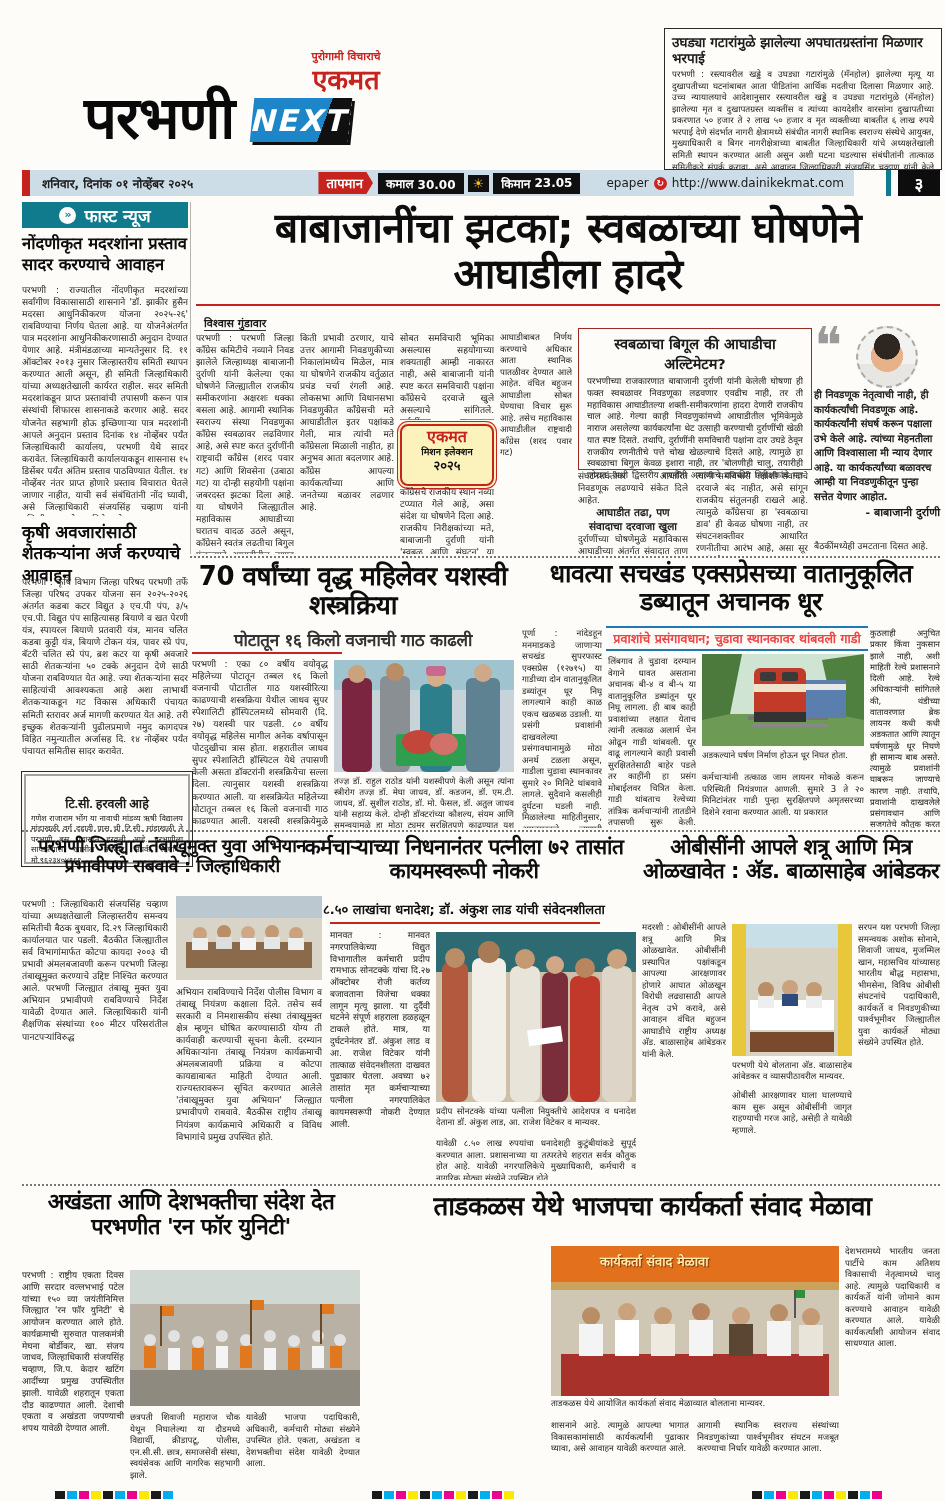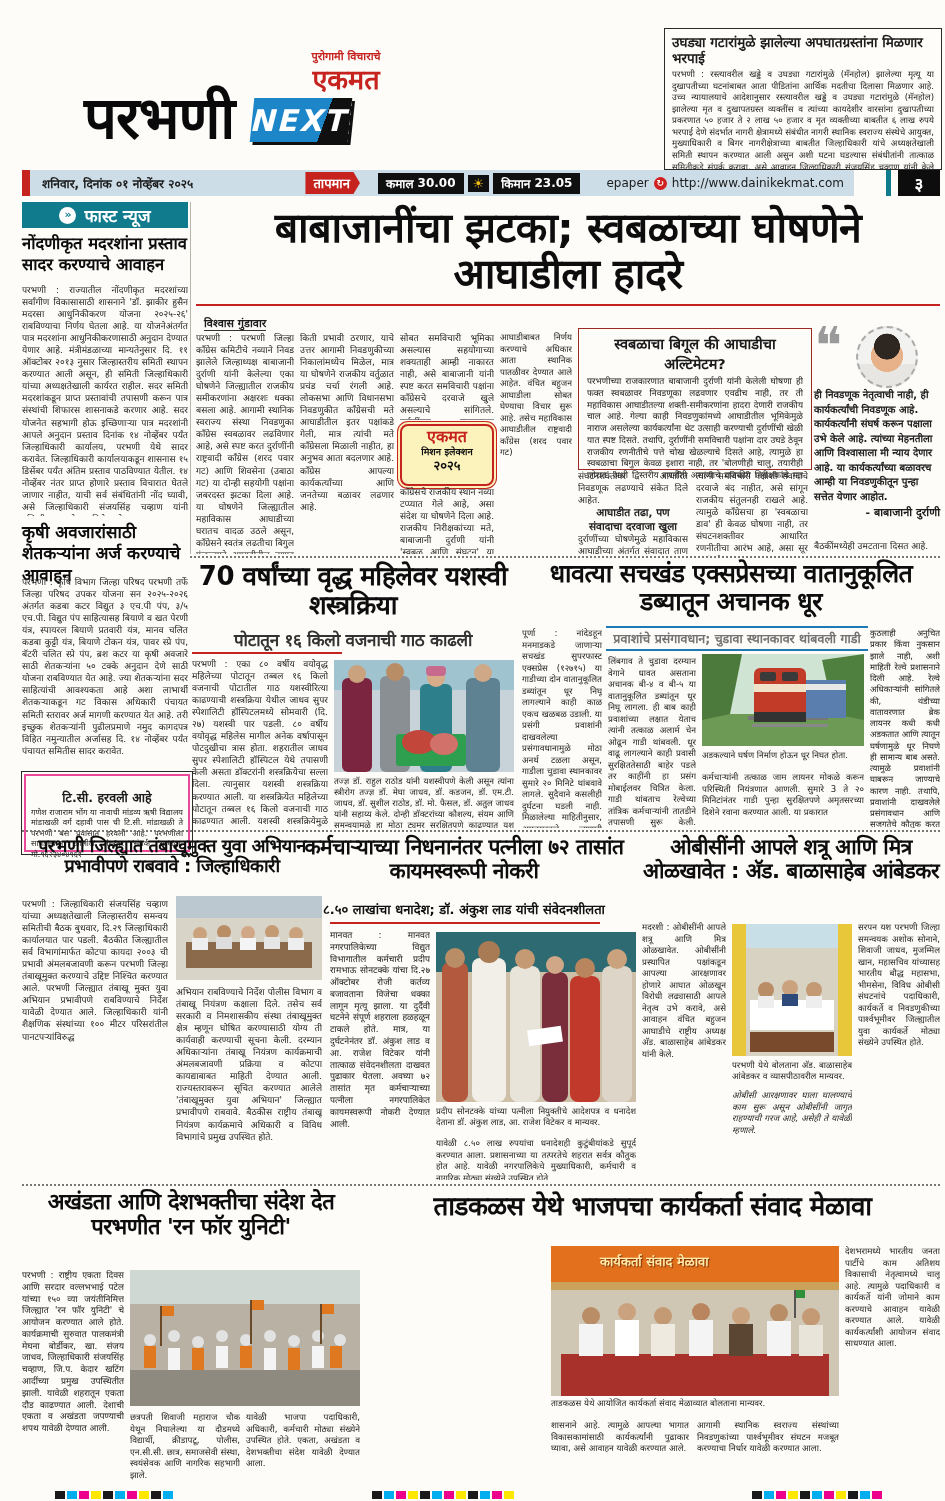--- a/index.html
+++ b/index.html
@@ -25,21 +25,21 @@
   .red-accent{width:8px;height:100%;background:#c6231f;}
   .tempchip{background:#c6231f;color:#fff;padding:2px 10px 2px 8px;font-weight:900;font-size:13px;clip-path:polygon(0 0,88% 0,100% 50%,88% 100%,0 100%);}
   .blackchip{background:#101010;color:#fff;padding:2px 8px;font-weight:900;font-size:12px;display:flex;align-items:center;gap:4px;}
   .sunchip{background:#101010;color:#f3c019;padding:1px 5px;font-size:13px;}
   .pagenum{background:#0d0d0d;color:#fff;font-size:17px;font-weight:900;display:flex;align-items:center;justify-content:center;}
   .epaper-icn{display:inline-block;width:13px;height:13px;border-radius:50%;background:#d02020;color:#fff;font-size:9px;line-height:13px;text-align:center;font-weight:900;}
   
   .fnbar{background:#0f7b8d;color:#fff;display:flex;align-items:center;justify-content:center;gap:8px;font-size:17px;font-weight:900;}
   .fn-icn{width:17px;height:17px;border-radius:50%;background:#fff;color:#0f7b8d;font-size:11px;line-height:16px;text-align:center;font-weight:900;}
   .fn-h{font-size:16.5px;font-weight:900;line-height:1.25;color:#0d0d0d;}
-  .tcbox{border:2px solid #ec4899;outline:1px solid #2b2b2b;outline-offset:2px;padding:13px 5px;}
+  .tcbox{border:2px solid #a3a3a3;outline:1px solid #2b2b2b;outline-offset:2px;padding:19px 5px;font-family:Liberation Serif, serif;}
   .tcbox h3{margin:0;font-size:12.5px;text-align:center;font-weight:900;}
   .tcbox p{margin:2px 0 0 0;font-size:8px;line-height:1.3;text-align:justify;}
   
   .lead-h{font-size:41px;}
   .lead-sub{font-size:24px;font-weight:900;color:#7d7d7d;text-align:center;line-height:1.1;letter-spacing:-0.5px;}
   .byline{font-size:11px;font-weight:900;border-bottom:1px solid #333;display:inline-block;}
   .badge{background:#fcf3bc;border:2px solid #c6231f;border-radius:8px;box-shadow:0 0 0 2px #fcf3bc,0 0 0 3px #c6231f;text-align:center;padding:3px 2px;}
   .badge .b1{color:#c6231f;font-size:16px;font-weight:900;line-height:1;}
   .badge .b2{color:#111;font-size:9.5px;font-weight:900;line-height:1.5;}
   .badge .b3{color:#111;font-size:13px;font-weight:900;line-height:1;}
@@ -53,21 +53,21 @@
      linear-gradient(#f2f2f0 0 62%, #e8e6e2 62%);}
   .quote-txt{font-size:10px;font-weight:700;line-height:1.45;color:#222;}
   .quote-auth{font-size:11px;font-weight:900;text-align:right;}
   
   .h27{font-size:26px;}
   .h21{font-size:20px;}
   .h25{font-size:25px;}
   .h17{font-size:17px;}
   .sub17{font-size:17px;font-weight:900;text-align:center;color:#333;letter-spacing:-0.3px;}
   .sub13{font-size:13px;font-weight:900;text-align:center;color:#111;}
-  .bluebanner{font-size:12.5px;font-weight:900;text-align:center;color:#737373;border-top:2px solid #1e7ab5;border-bottom:2.5px solid #1e7ab5;padding:2px 0;}
+  .bluebanner{font-size:12.5px;font-weight:900;text-align:center;color:#ef4444;border-top:2px solid #1e7ab5;border-bottom:2.5px solid #1e7ab5;padding:2px 0;}
   .caption{font-size:8.5px;line-height:1.3;text-align:justify;color:#222;overflow:hidden;}
   .photo{overflow:hidden;background:#ddd;}
   .photo svg{display:block;width:100%;height:100%;}
   .banner-overlay{position:absolute;color:#ffe9a8;font-weight:900;font-size:13px;text-shadow:1px 1px 1px #7a2d00;white-space:nowrap;}
   .sq{display:inline-block;width:10px;height:8px;margin-right:2px;vertical-align:top;}
 </style>
 </head>
 <body>
 
 <div id="page">
@@ -81,21 +81,21 @@
 
   <div class="abs trbox" style="left:664px;top:28px;width:262px;height:130px;">
     <h2>उघड्या गटारांमुळे झालेल्या अपघातग्रस्तांना मिळणार भरपाई</h2>
     <div class="body-txt" style="font-size:8.6px;height:100px;">परभणी : रस्त्यावरील खड्डे व उघड्या गटारांमुळे (मॅनहोल) झालेल्या मृत्यू या दुखापतीच्या घटनांबाबत आता पीडितांना आर्थिक मदतीचा दिलासा मिळणार आहे. उच्च न्यायालयाचे आदेशानुसार रस्त्यावरील खड्डे व उघड्या गटारांमुळे (मॅनहोल) झालेल्या मृत व दुखापतग्रस्त व्यक्तींस व त्यांच्या कायदेशीर वारसांना दुखापतीच्या प्रकरणात ५० हजार ते २ लाख ५० हजार व मृत व्यक्तीच्या बाबतीत ६ लाख रुपये भरपाई देणे संदर्भात नागरी क्षेत्रामध्ये संबंधीत नागरी स्थानिक स्वराज्य संस्थेचे आयुक्त, मुख्याधिकारी व बिगर नागरीक्षेत्राच्या बाबतीत जिल्हाधिकारी यांचे अध्यक्षतेखाली समिती स्थापन करण्यात आली असुन अशी घटना घडल्यास संबंधीतांनी तात्काळ समितीकडे संपर्क करावा, असे आवाहन जिल्हाधिकारी संजयसिंह चव्हाण यांनी केले आहे.</div>
   </div>
 
   <div class="abs datebar" style="left:22px;top:170px;width:832px;height:26px;">
     <div class="red-accent"></div>
     <div style="padding-left:12px;flex:1;">शनिवार, दिनांक ०१ नोव्हेंबर २०२५</div>
     <div class="tempchip">तापमान</div>
-    <div class="blackchip" style="margin-left:18px;">
+    <div class="blackchip" style="margin-left:5px;align-items:flex-end;">
       <span>कमाल</span>
       <span>30.00</span>
     </div>
     <div class="sunchip" style="margin-left:4px;">☀</div>
     <div class="blackchip" style="margin-left:4px;">
       <span>किमान</span>
       <span>23.05</span>
     </div>
     <div style="margin-left:26px;margin-right:10px;display:flex;align-items:center;gap:5px;font-weight:400;">
       <span>epaper</span>
@@ -269,21 +269,21 @@
       <circle cx="34" cy="66" r="8" fill="#b98d66"></circle>
         <circle cx="58" cy="64" r="8" fill="#caa27e"></circle>
         <circle cx="82" cy="66" r="8" fill="#c49a74"></circle>
       <rect x="26" y="72" width="16" height="12" fill="#eee"></rect>
         <rect x="50" y="70" width="16" height="12" fill="#2d4a7a"></rect>
         <rect x="74" y="72" width="16" height="12" fill="#eee"></rect>
       <rect x="18" y="108" width="84" height="20" fill="#7a4a2d"></rect>
     </svg>
   </div>
   <div class="abs caption" style="left:732px;top:1060px;width:120px;height:28px;">परभणी येथे बोलताना अ‍ॅड. बाळासाहेब आंबेडकर व व्यासपीठावरील मान्यवर.</div>
-  <div class="abs body-txt" style="left:732px;top:1090px;width:120px;height:90px;font-size:8.6px;font-style:italic;">ओबीसी आरक्षणावर घाला घालण्याचे काम सुरू असून ओबीसींनी जागृत राहण्याची गरज आहे, असेही ते यावेळी म्हणाले.</div>
+  <div class="abs body-txt" style="left:732px;top:1090px;width:120px;height:90px;font-size:8.6px;">ओबीसी आरक्षणावर घाला घालण्याचे काम सुरू असून ओबीसींनी जागृत राहण्याची गरज आहे, असेही ते यावेळी म्हणाले.</div>
   <div class="abs body-txt" style="left:858px;top:922px;width:82px;height:258px;font-size:8.6px;">सरपन यश परभणी जिल्हा समन्वयक अशोक सोनाने, शिवाजी जाधव, मुजम्मिल खान, महासचिव यांच्यासह भारतीय बौद्ध महासभा, भीमसेना, विविध ओबीसी संघटनांचे पदाधिकारी, कार्यकर्ते व निवडणुकीच्या पार्श्वभूमीवर जिल्ह्यातील युवा कार्यकर्ते मोठ्या संख्येने उपस्थित होते.</div>
 
   <div class="abs dotted" style="left:22px;top:1184px;width:918px;"></div>
 
   <div class="abs hl" style="left:22px;top:1190px;width:338px;font-size:22px;">अखंडता आणि देशभक्तीचा संदेश देत परभणीत 'रन फॉर युनिटी'</div>
   <div class="abs body-txt" style="left:22px;top:1270px;width:102px;height:218px;font-size:8.8px;">परभणी : राष्ट्रीय एकता दिवस आणि सरदार वल्लभभाई पटेल यांच्या १५० व्या जयंतीनिमित्त जिल्ह्यात 'रन फॉर युनिटी' चे आयोजन करण्यात आले होते. कार्यक्रमाची सुरुवात पालकमंत्री मेघना बोर्डीकर, खा. संजय जाधव, जिल्हाधिकारी संजयसिंह चव्हाण, जि.प. केदार खटिंग आदींच्या प्रमुख उपस्थितीत झाली. यावेळी शहरातून एकता दौड काढण्यात आली. देशाची एकता व अखंडता जपण्याची शपथ यावेळी देण्यात आली.</div>
   <div class="abs photo" style="left:130px;top:1270px;width:230px;height:136px;">
     <svg viewBox="0 0 230 136" preserveAspectRatio="none">
       <rect width="230" height="136" fill="#b9b2a4"></rect>
       <rect width="230" height="34" fill="#cfd8d2"></rect>

